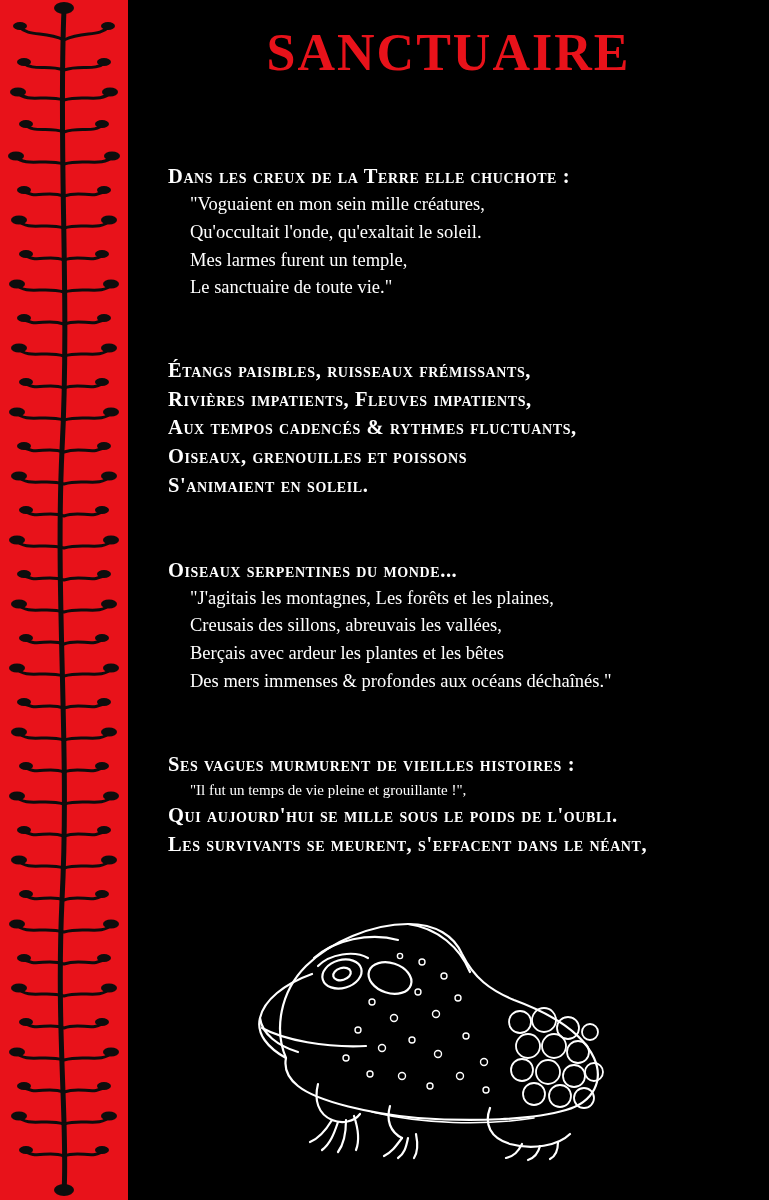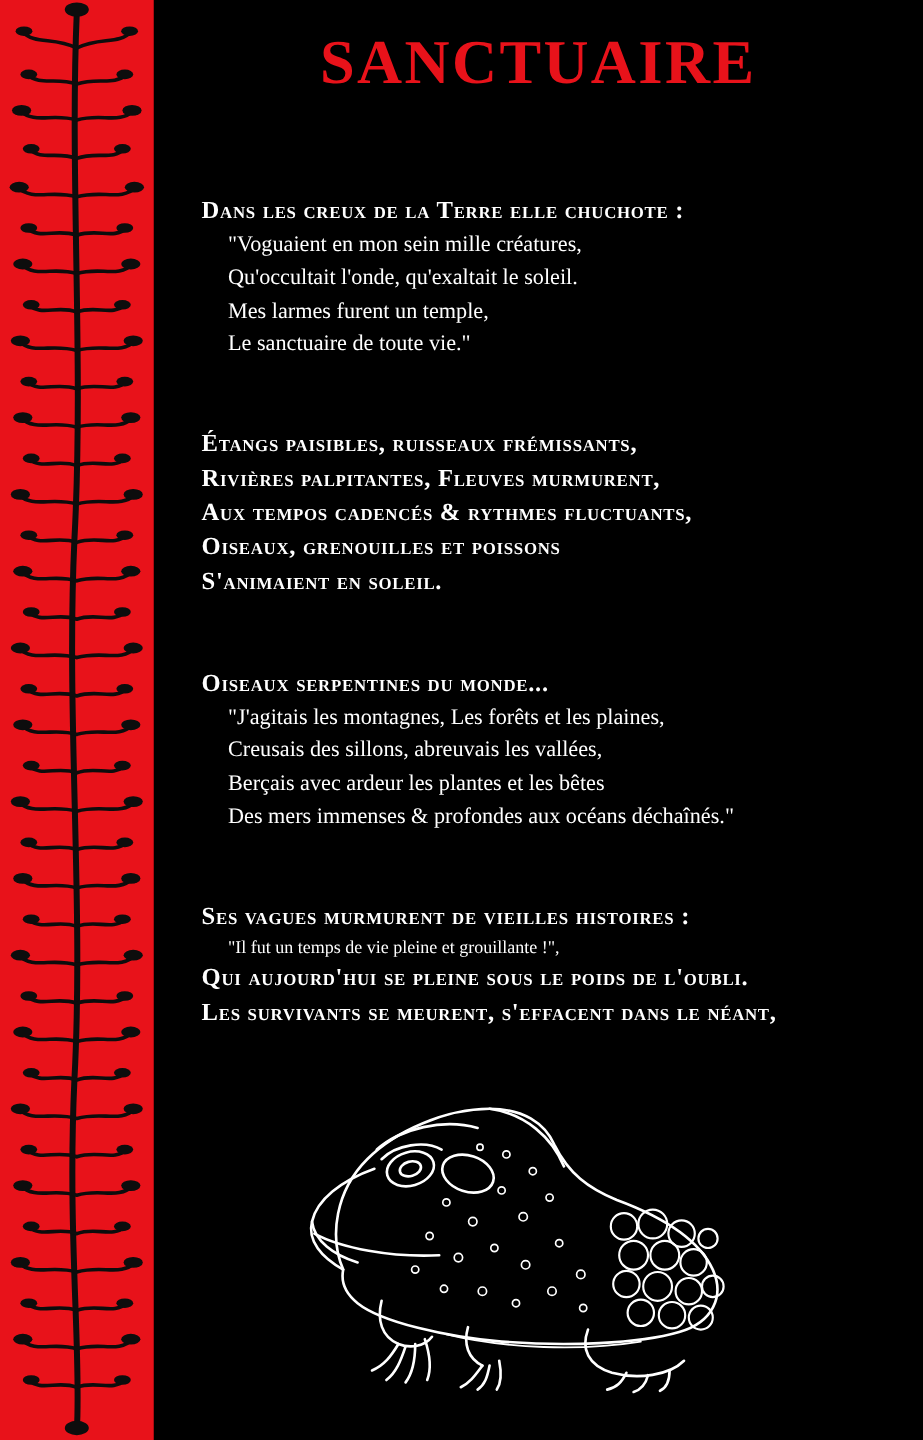--- a/index.html
+++ b/index.html
@@ -253,42 +253,42 @@
       <div class="qline">"Voguaient en mon sein mille créatures,</div>
       <div class="qline">Qu'occultait l'onde, qu'exaltait le soleil.</div>
       <div class="qline">Mes larmes furent un temple,</div>
       <div class="qline">Le sanctuaire de toute vie."</div>
     </div>
 
     <div class="gap-2"></div>
 
     <div class="stanza">
       <div class="scline tight">Étangs paisibles, ruisseaux frémissants,</div>
-      <div class="scline tight">Rivières palpitantes, Fleuves murmurent,</div>
+      <div class="scline tight">Rivières impatients, Fleuves impatients,</div>
       <div class="scline tight">Aux tempos cadencés &amp; rythmes fluctuants,</div>
       <div class="scline tight">Oiseaux, grenouilles et poissons</div>
       <div class="scline tight">S'animaient en soleil.</div>
     </div>
 
     <div class="gap-3"></div>
 
     <div class="stanza">
       <div class="scline">Oiseaux serpentines du monde...</div>
       <div class="qline">"J'agitais les montagnes, Les forêts et les plaines,</div>
       <div class="qline">Creusais des sillons, abreuvais les vallées,</div>
       <div class="qline">Berçais avec ardeur les plantes et les bêtes</div>
       <div class="qline">Des mers immenses &amp; profondes aux océans déchaînés."</div>
     </div>
 
     <div class="gap-2"></div>
 
     <div class="stanza">
       <div class="scline">Ses vagues murmurent de vieilles histoires :</div>
       <div class="qline small">"Il fut un temps de vie pleine et grouillante !",</div>
-      <div class="scline tight">Qui aujourd'hui se pleine sous le poids de l'oubli.</div>
+      <div class="scline tight">Qui aujourd'hui se mille sous le poids de l'oubli.</div>
       <div class="scline tight">Les survivants se meurent, s'effacent dans le néant,</div>
     </div>
 
   </div>
 
   <div class="frog">
     <svg width="430" height="300" viewBox="0 0 430 300" xmlns="http://www.w3.org/2000/svg" aria-hidden="true">
       <g fill="none" stroke="#ffffff" stroke-width="2.2" stroke-linejoin="round" stroke-linecap="round">
 
         <path d="M64 196

